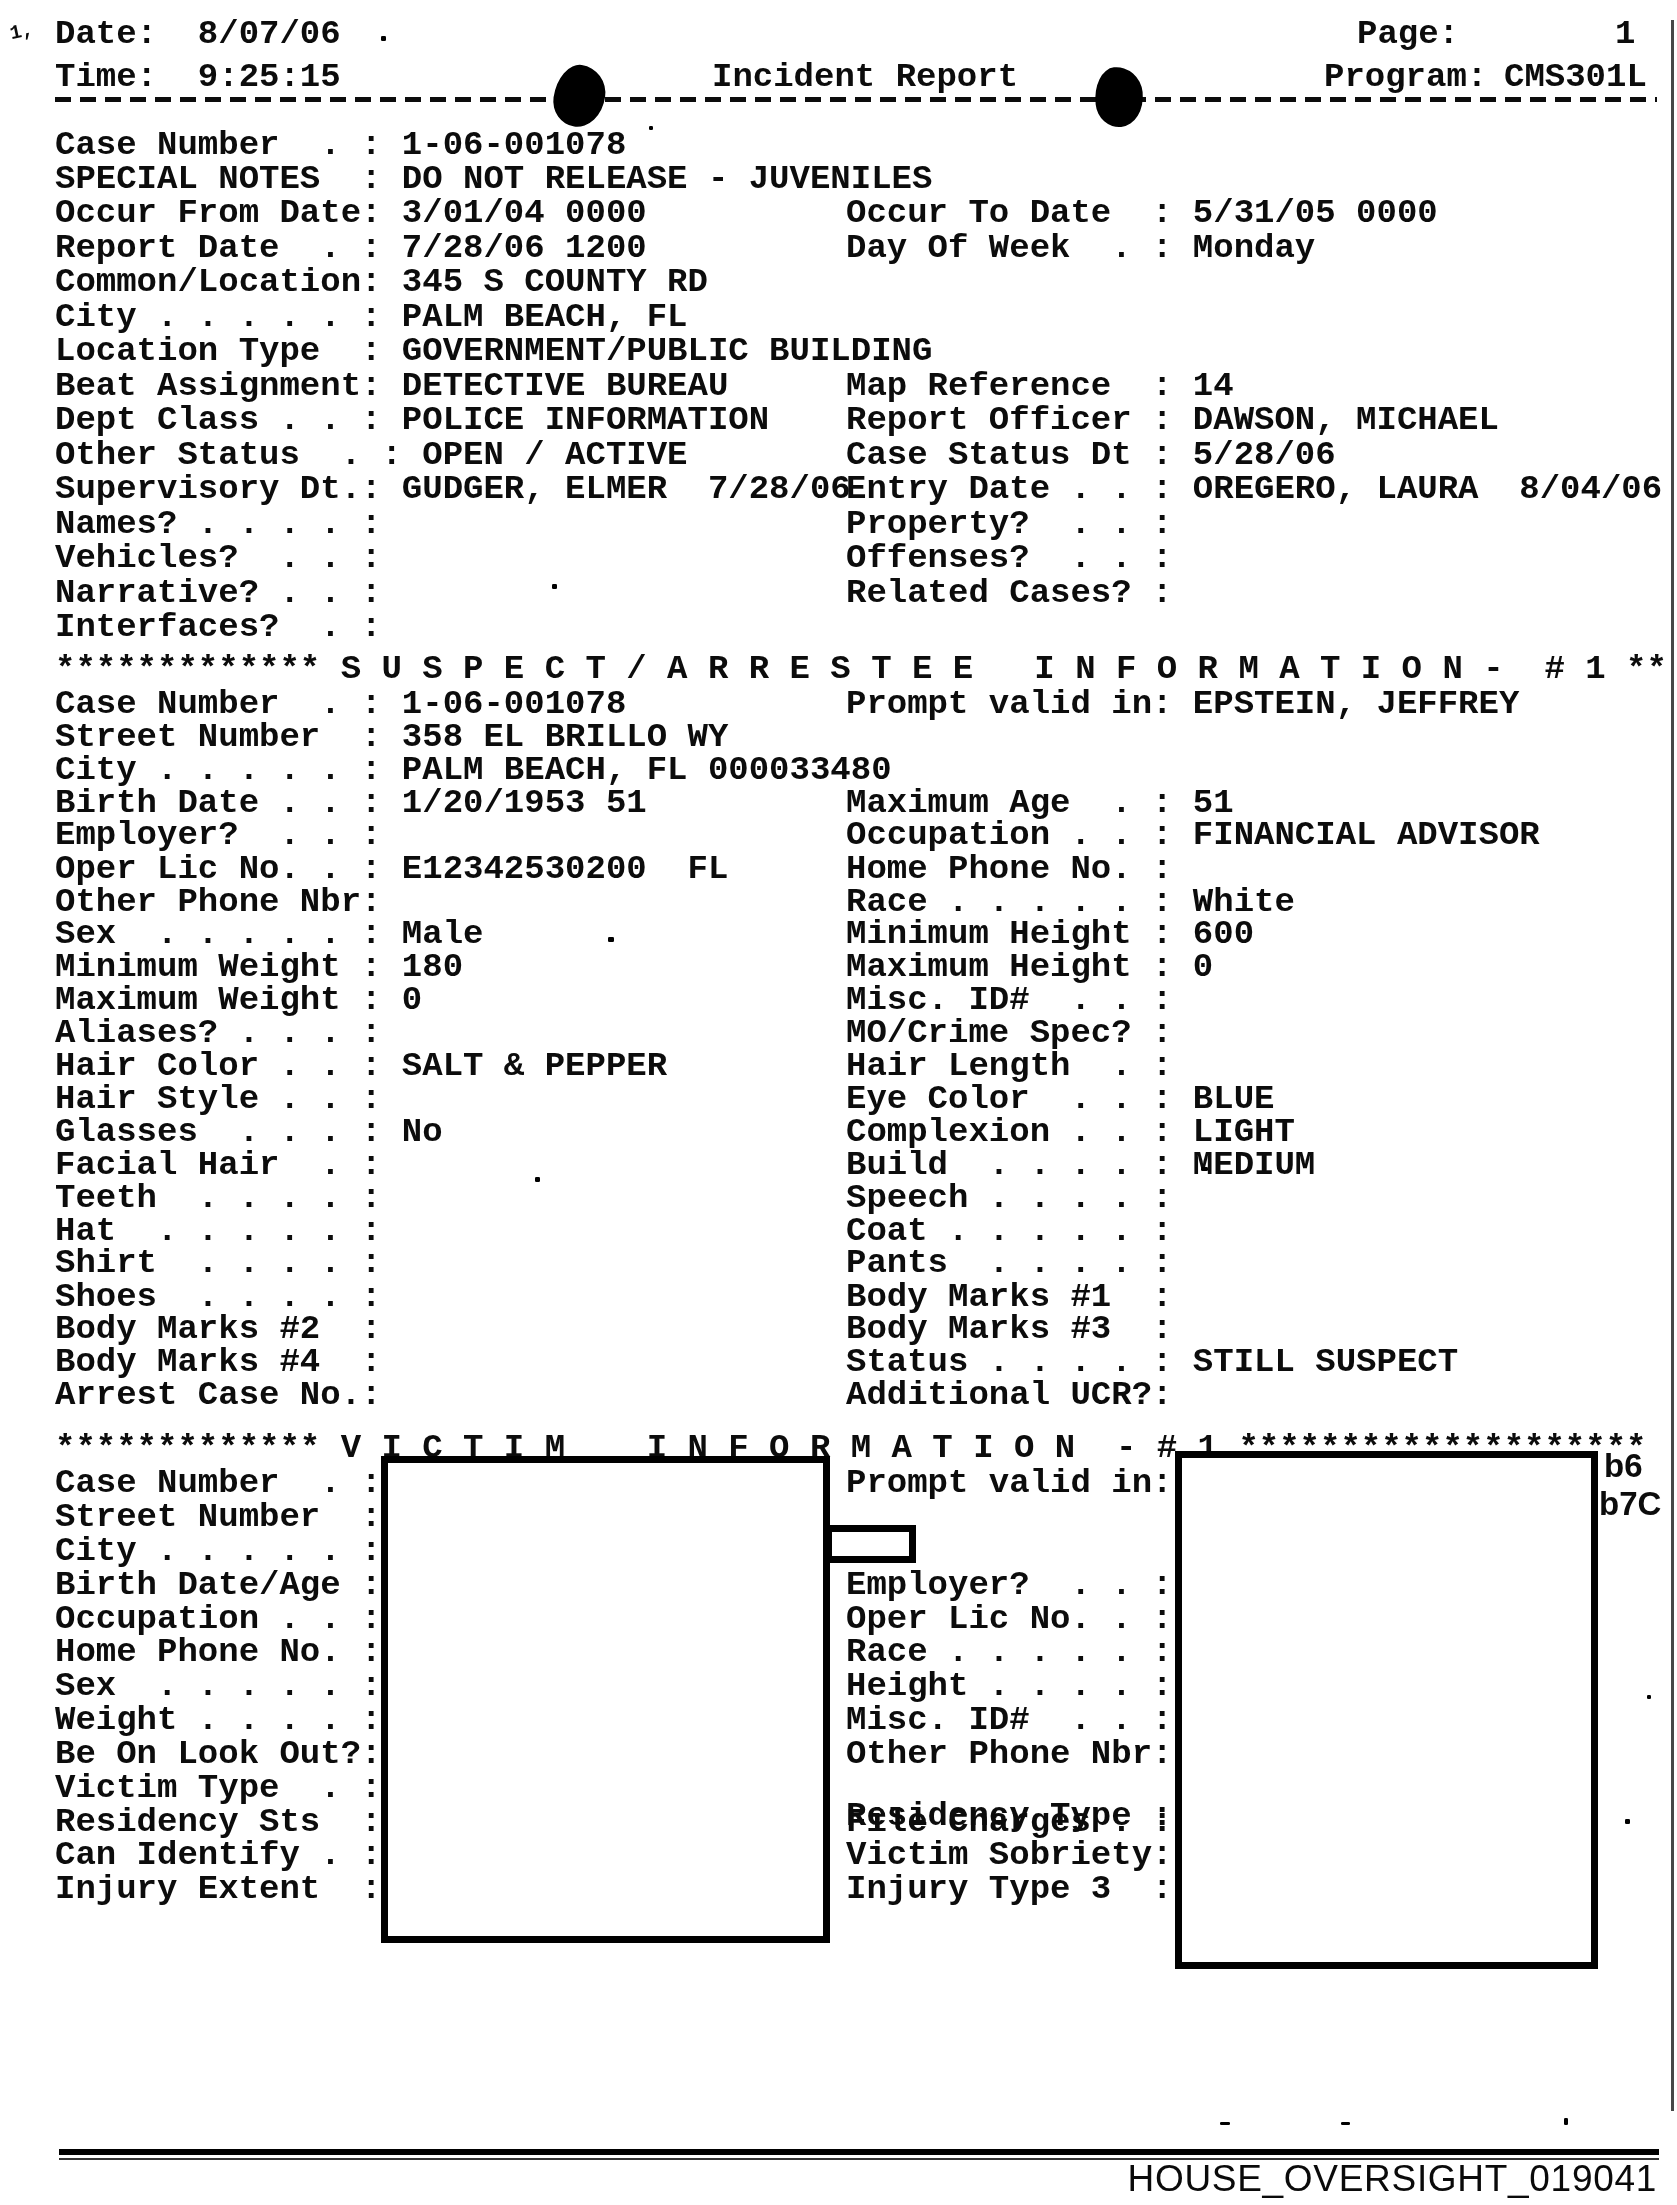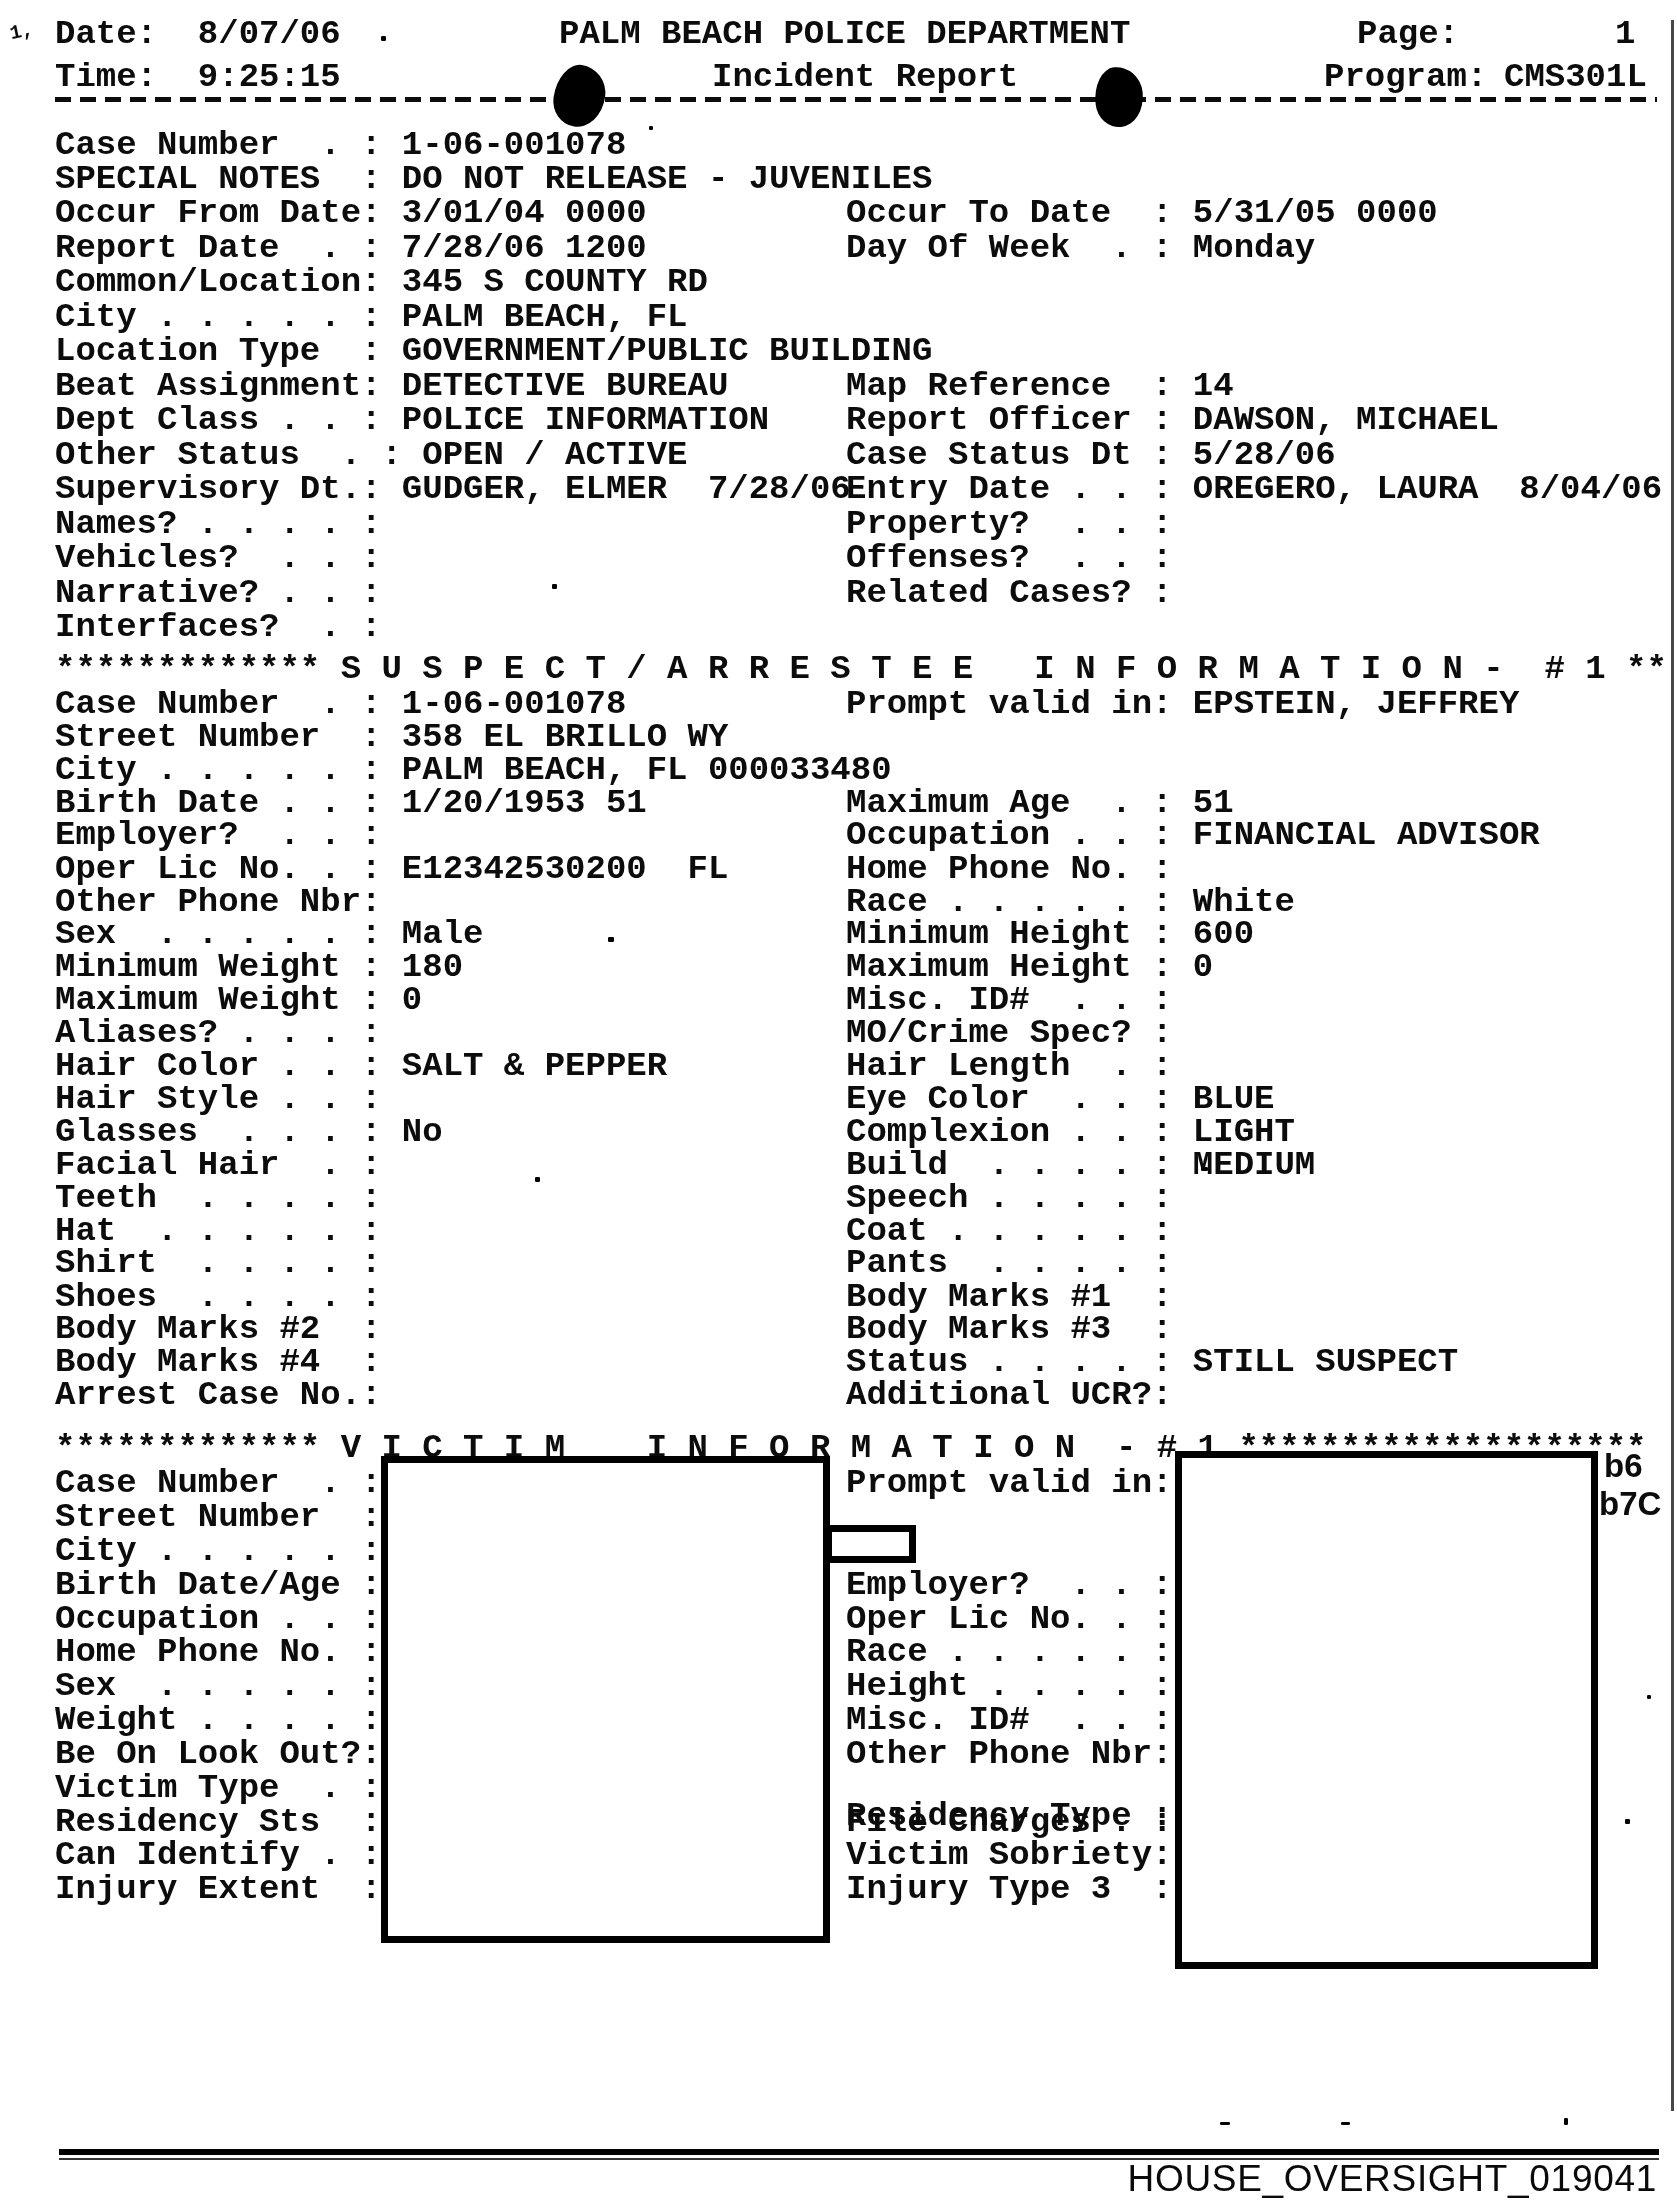--- a/index.html
+++ b/index.html
@@ -42,21 +42,20 @@
   .corner-mark{position:absolute;left:10.4px;top:21px;font-size:19.5px;transform:rotate(-12deg);}
   .dot{position:absolute;background:#000;border-radius:1.3px;}
 </style>
 </head>
 <body>
 
 <div class="page">
 
   <div class="hdr" style="left:55px;top:17px;"><span>Date:</span><span>  </span><span>8/07/06</span></div>
   <div class="hdr" style="left:55px;top:60px;"><span>Time:</span><span>  </span><span>9:25:15</span></div>
-  <div class="hdr" style="left:559px;top:17px;">PALM BEACH POLICE DEPARTMENT</div>
   <div class="hdr" style="left:712px;top:60px;">Incident Report</div>
   <div class="hdr" style="left:1357px;top:17px;">Page:</div>
   <div class="hdr" style="left:1615px;top:17px;">1</div>
   <div class="hdr" style="left:1324px;top:60px;">Program:</div>
   <div class="hdr" style="left:1504px;top:60px;">CMS301L</div>
 
   <div class="dashes"></div>
   <div class="blob blob1"></div>
   <div class="blob blob2"></div>
 

